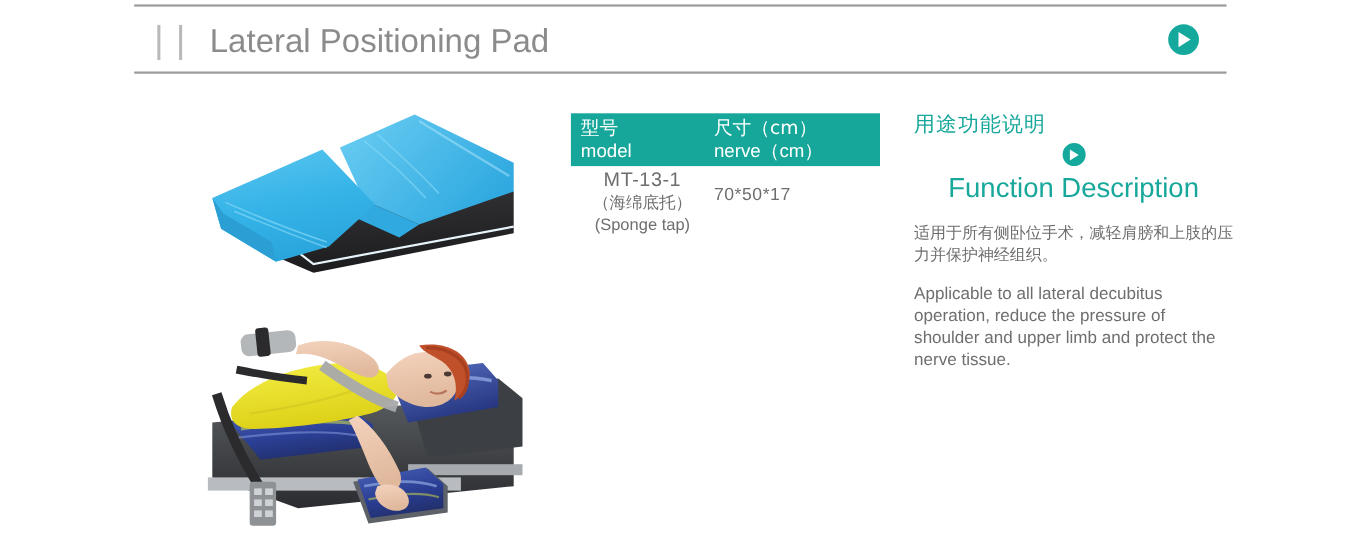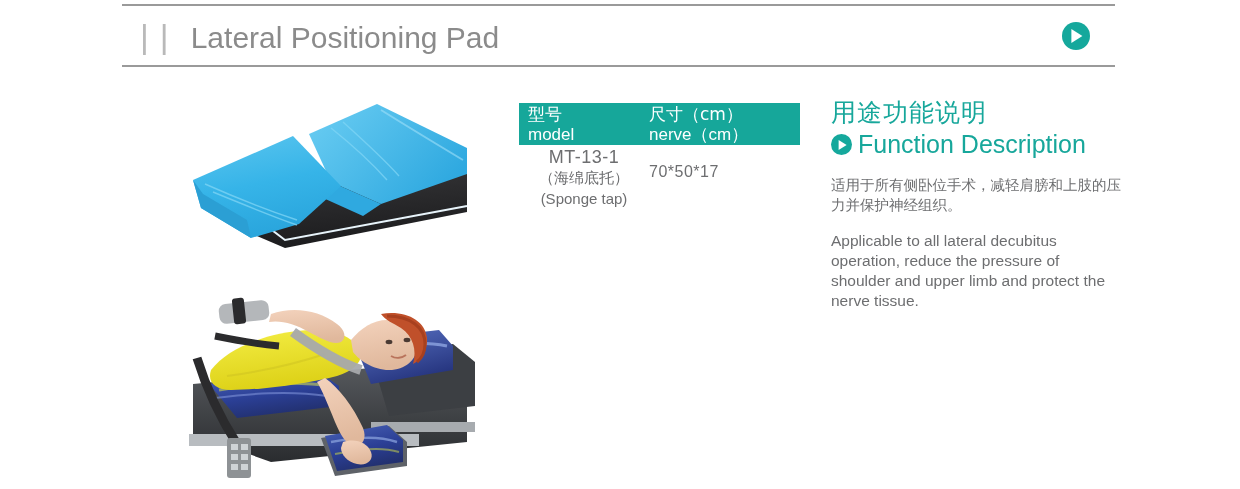--- a/index.html
+++ b/index.html
@@ -113,21 +113,21 @@
   .spec-table {
     position: absolute;
     left: 519px;
     top: 103px;
     width: 281px;
   }
   .spec-head {
     background: #16a79a;
     color: #ffffff;
     display: flex;
-    height: 42px;
+    height: 48px;
     align-items: center;
   }
   .spec-head .cell-model { width: 130px; padding-left: 9px; box-sizing: border-box; }
   .spec-head .cell-size  { flex: 1; }
   .head-cn { font-size: 17px; line-height: 20px; display: block; font-family: "DejaVu Sans", sans-serif;}
   .head-en { font-size: 17px; line-height: 21px; display: block; }
 
   .spec-body {
     display: flex;
     padding-top: 1px;
@@ -150,30 +150,31 @@
 
   
   .func-col {
     position: absolute;
     left: 831px;
     top: 98px;
     width: 290px;
   }
   .func-title-cn {
     color: #17a79b;
-    font-size: 25px;
+    font-size: 19px;
     line-height: 30px;
     font-family: "DejaVu Sans", sans-serif;
     letter-spacing: 1px;
   }
   .func-title-en-row {
     display: flex;
     align-items: center;
     gap: 6px;
     margin-top: 2px;
+    flex-direction: column;
   }
   .func-title-en {
     color: #17a79b;
     font-size: 25px;
     line-height: 29px;
   }
   .func-p-cn {
     color: #6d6e70;
     font-size: 14.5px;
     line-height: 20px;

